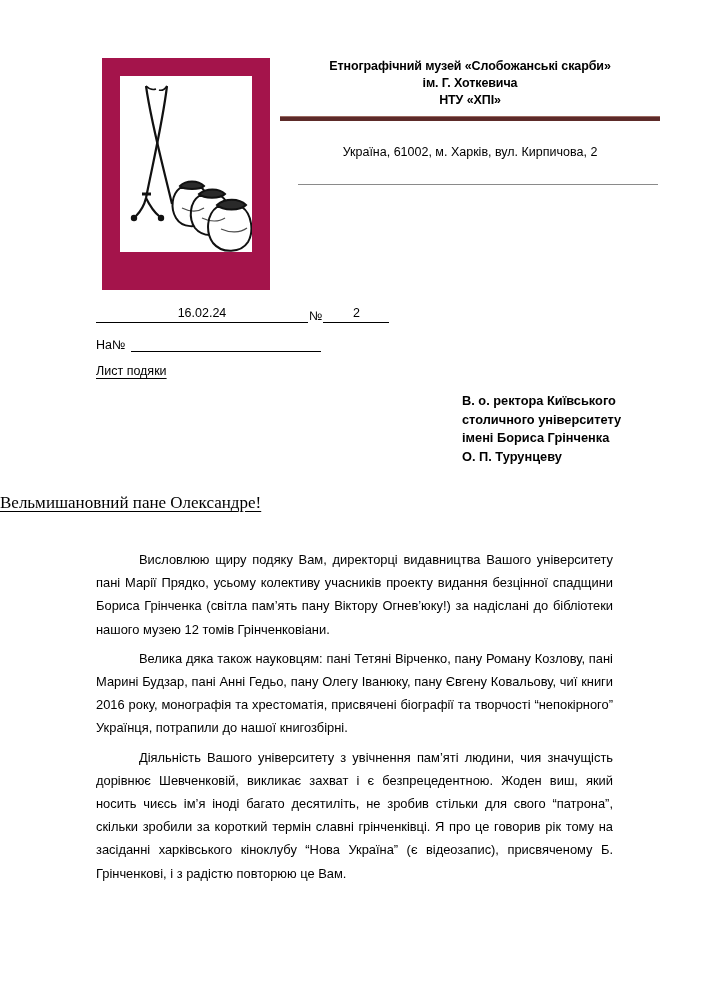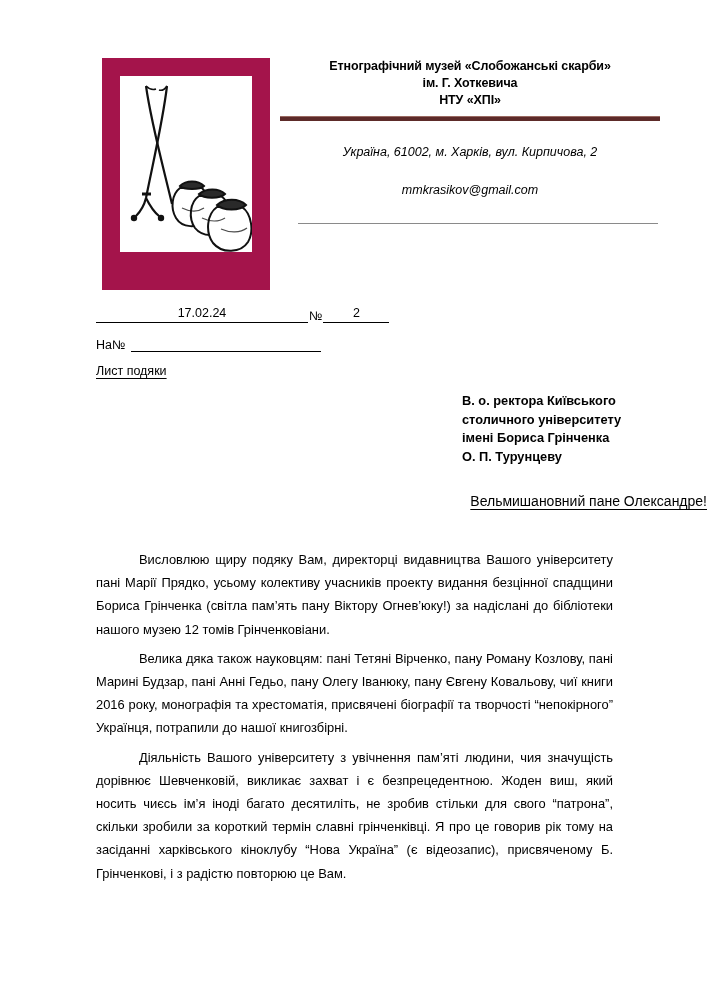--- a/index.html
+++ b/index.html
@@ -74,21 +74,20 @@
     width: 380px;
     height: 4px;
     background: #5d2b29;
     border-top: 1px solid #9a6a62;
   }
   .contact-block {
     margin-top: 23px;
     text-align: center;
     font-size: 12.5px;
     line-height: 16px;
-    font-style: italic;
   }
   .contact-address { margin-bottom: 22px; }
   .contact-mail { line-height: 17px; }
   .rule-thin {
     margin-top: 24px;
     width: 360px;
     margin-left: 18px;
     height: 0;
     border-top: 1.3px solid #8a8a8a;
   }
@@ -154,22 +153,23 @@
     white-space: pre-line;
     margin-left: 45px;
   }
 
   
   .salutation {
     position: absolute;
     left: 0;
     top: 493px;
     width: 707px;
-    text-align: right;
-    font-size: 14px;
+    text-align: left;
+    font-size: 17px;
+    font-family: Liberation Serif, serif;
   }
   .salutation span {
     text-decoration: underline;
     text-underline-offset: 3px;
   }
 
   
   .body-text {
     position: absolute;
     left: 96px;
@@ -231,31 +231,30 @@
     <div class="head-text">
       <div class="org-title">Етнографічний музей «Слобожанські скарби»
 ім. Г. Хоткевича
 НТУ «ХПІ»</div>
 
       <div class="rule-thick"></div>
 
       <div class="contact-block">
         <div class="contact-address">Україна, 61002, м. Харків, вул. Кирпичова, 2</div>
         <div class="contact-mail">
-          <div>mmkrasikov@gmail.com</div>
         </div>
       </div>
 
       <div class="rule-thin"></div>
     </div>
   </div>
 
   <div class="reg-block">
     <div class="reg-line1">
-      <span class="reg-seg reg-seg-date">17.02.24</span><span class="reg-no-label">№</span><span class="reg-seg reg-seg-num">2</span>
+      <span class="reg-seg reg-seg-date">16.02.24</span><span class="reg-no-label">№</span><span class="reg-seg reg-seg-num">2</span>
     </div>
     <div class="reg-line2">
       <span class="reg-na">На</span><span class="reg-na-no">№</span><span class="reg-seg-na"></span>
     </div>
   </div>
 
   <div class="doc-kind">Лист подяки</div>
 
   <div class="addressee">В. о. ректора Київського
 столичного університету

